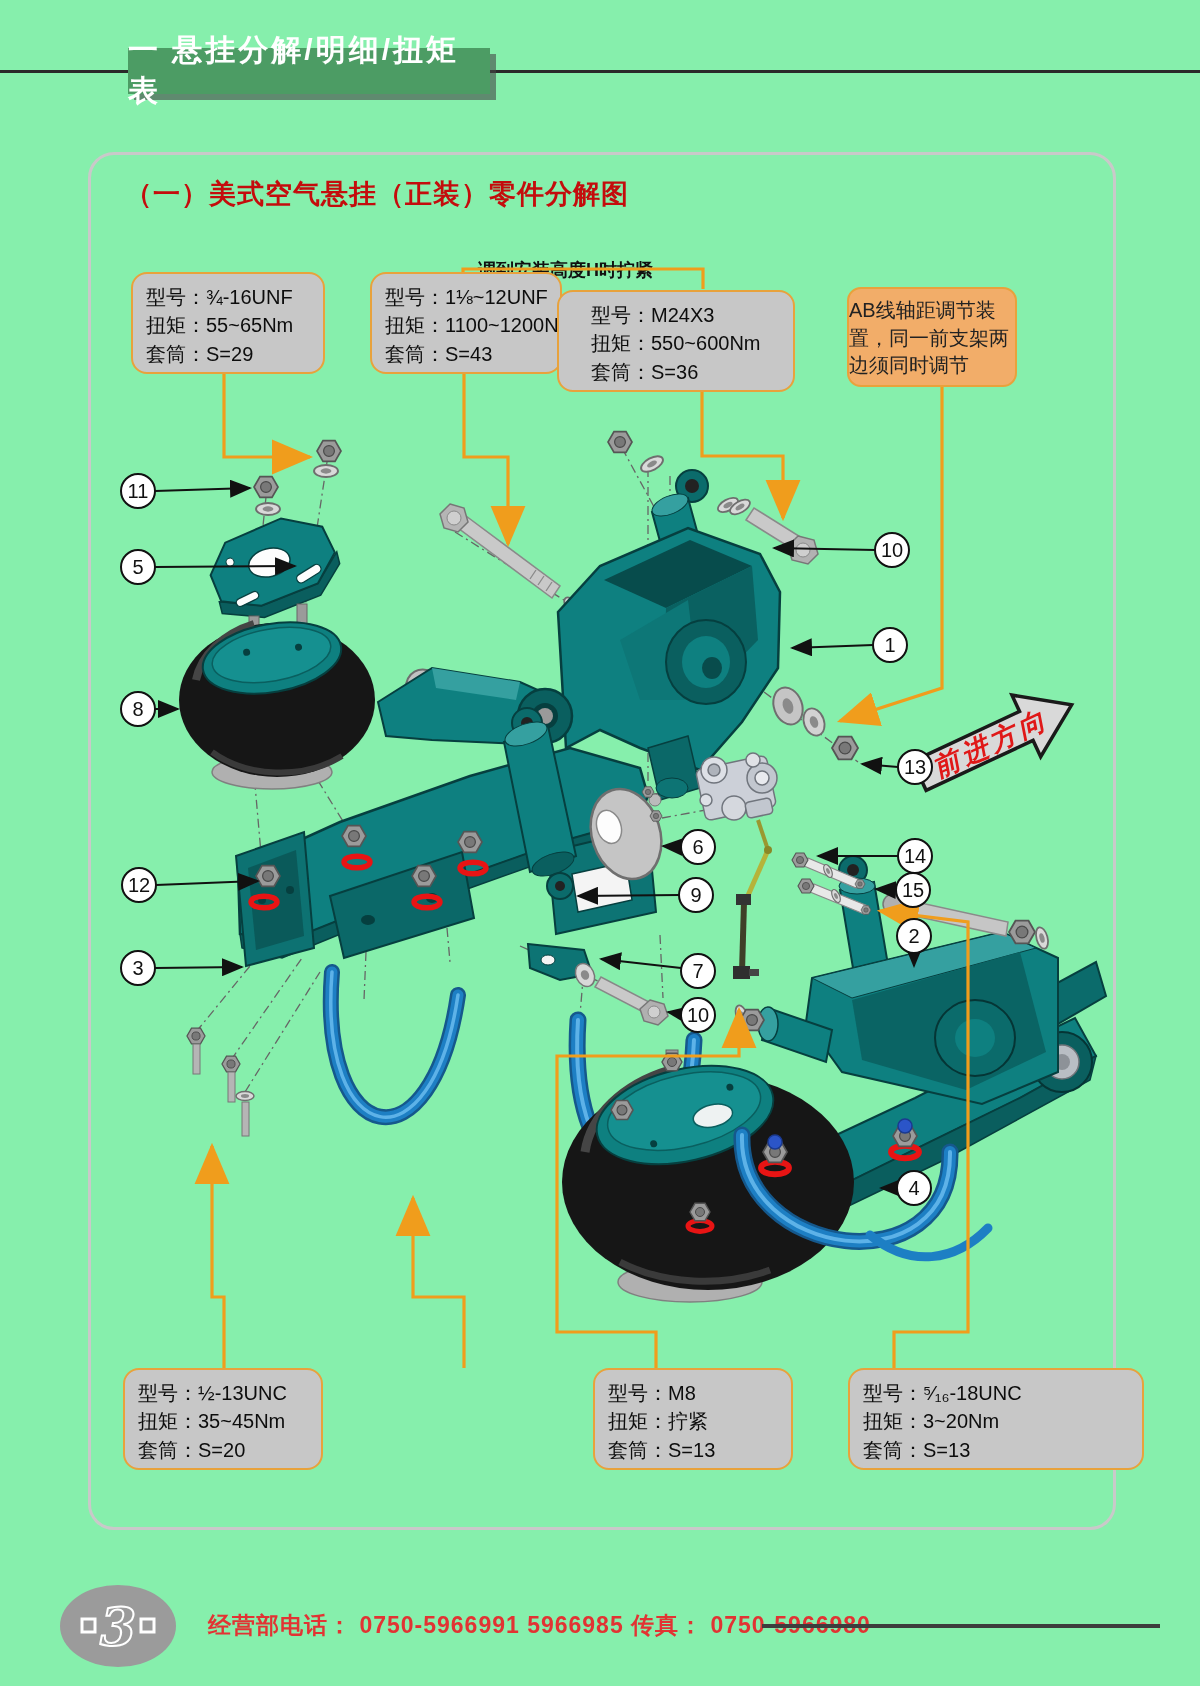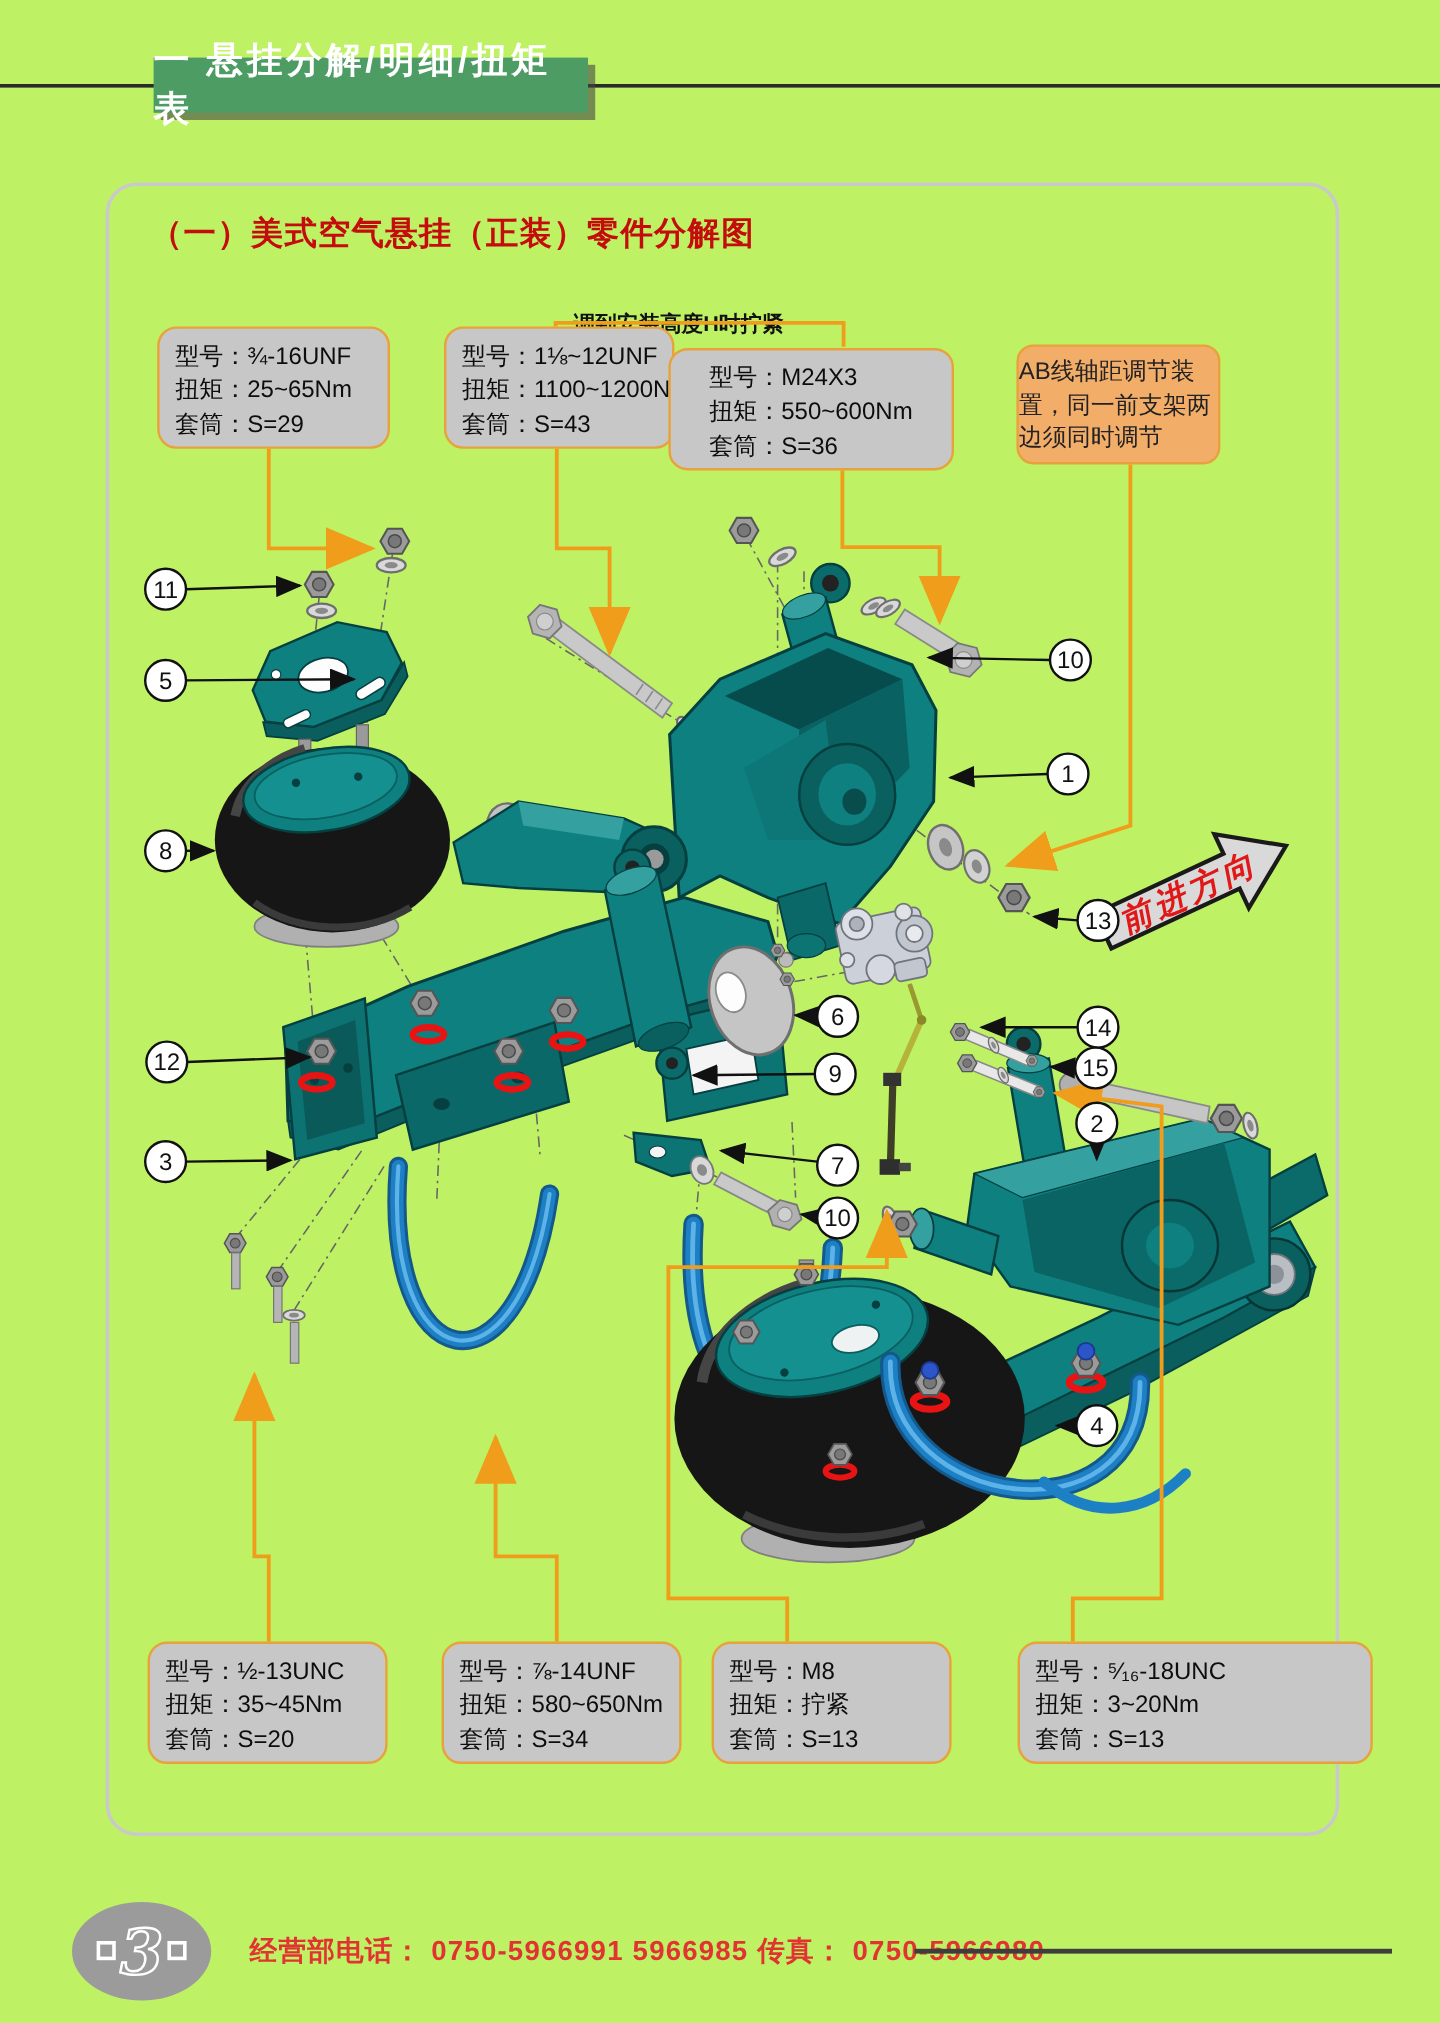--- a/index.html
+++ b/index.html
@@ -1,16 +1,16 @@
 <!DOCTYPE html>
 <html><head>
 <meta charset="utf-8">
 <style>
   html,body{margin:0;padding:0;background:#fff;}
-  .page{position:relative;width:1200px;height:1686px;background:#bef264;
+  .page{position:relative;width:1200px;height:1686px;background:#86efac;
         font-family:"Liberation Sans","DejaVu Sans",sans-serif;overflow:hidden;}
   .topline{position:absolute;left:0;top:70px;width:1200px;height:3px;background:#2a2a2a;}
   .banner{position:absolute;left:128px;top:48px;width:362px;height:46px;background:#4c9c64;
           box-shadow:6px 6px 0 rgba(70,70,70,.6);display:flex;align-items:center;justify-content:center;
           color:#fff;font-size:30px;font-weight:bold;letter-spacing:3px;}
   .frame{position:absolute;left:88px;top:152px;width:1022px;height:1372px;
          border:3px solid #c9c9c9;border-radius:26px;}
   .sec-title{position:absolute;left:125px;top:176px;font-size:27px;font-weight:bold;color:#c40c0c;letter-spacing:1px;}
   .note{position:absolute;left:478px;top:221px;font-size:18px;color:#111;font-weight:700;margin-top:37px;}
   .spec{position:absolute;box-sizing:border-box;height:102px;background:#c7c7c7;border:2.5px solid #e8a23c;
@@ -33,46 +33,41 @@
     <span>一 悬挂分解/明细/扭矩表</span>
   </div>
 
   <div class="frame"></div>
 
   <div class="sec-title">（一）美式空气悬挂（正装）零件分解图</div>
   <div class="note">调到安装高度H时拧紧</div>
 
   <div class="spec" style="left:131px;top:272px;width:194px;">
     <div>型号：¾-16UNF</div>
-    <div>扭矩：25~65Nm</div>
+    <div>扭矩：55~65Nm</div>
     <div>套筒：S=29</div>
   </div>
   <div class="spec" style="left:370px;top:272px;width:192px;">
     <div>型号：1⅛~12UNF</div>
     <div>扭矩：1100~1200Nm</div>
     <div>套筒：S=43</div>
   </div>
   <div class="spec" style="left:557px;top:290px;width:238px;padding-left:32px;">
     <div>型号：M24X3</div>
     <div>扭矩：550~600Nm</div>
     <div>套筒：S=36</div>
   </div>
   <div class="adjust">
     <span>AB线轴距调节装置，同一前支架两边须同时调节</span>
   </div>
 
   <div class="spec" style="left:123px;top:1368px;width:200px;">
     <div>型号：½-13UNC</div>
     <div>扭矩：35~45Nm</div>
     <div>套筒：S=20</div>
-  </div>
-  <div class="spec" style="left:368px;top:1368px;width:200px;">
-    <div>型号：⅞-14UNF</div>
-    <div>扭矩：580~650Nm</div>
-    <div>套筒：S=34</div>
   </div>
   <div class="spec" style="left:593px;top:1368px;width:200px;">
     <div>型号：M8</div>
     <div>扭矩：拧紧</div>
     <div>套筒：S=13</div>
   </div>
   <div class="spec" style="left:848px;top:1368px;width:296px;">
     <div>型号：⁵⁄₁₆-18UNC</div>
     <div>扭矩：3~20Nm</div>
     <div>套筒：S=13</div>

